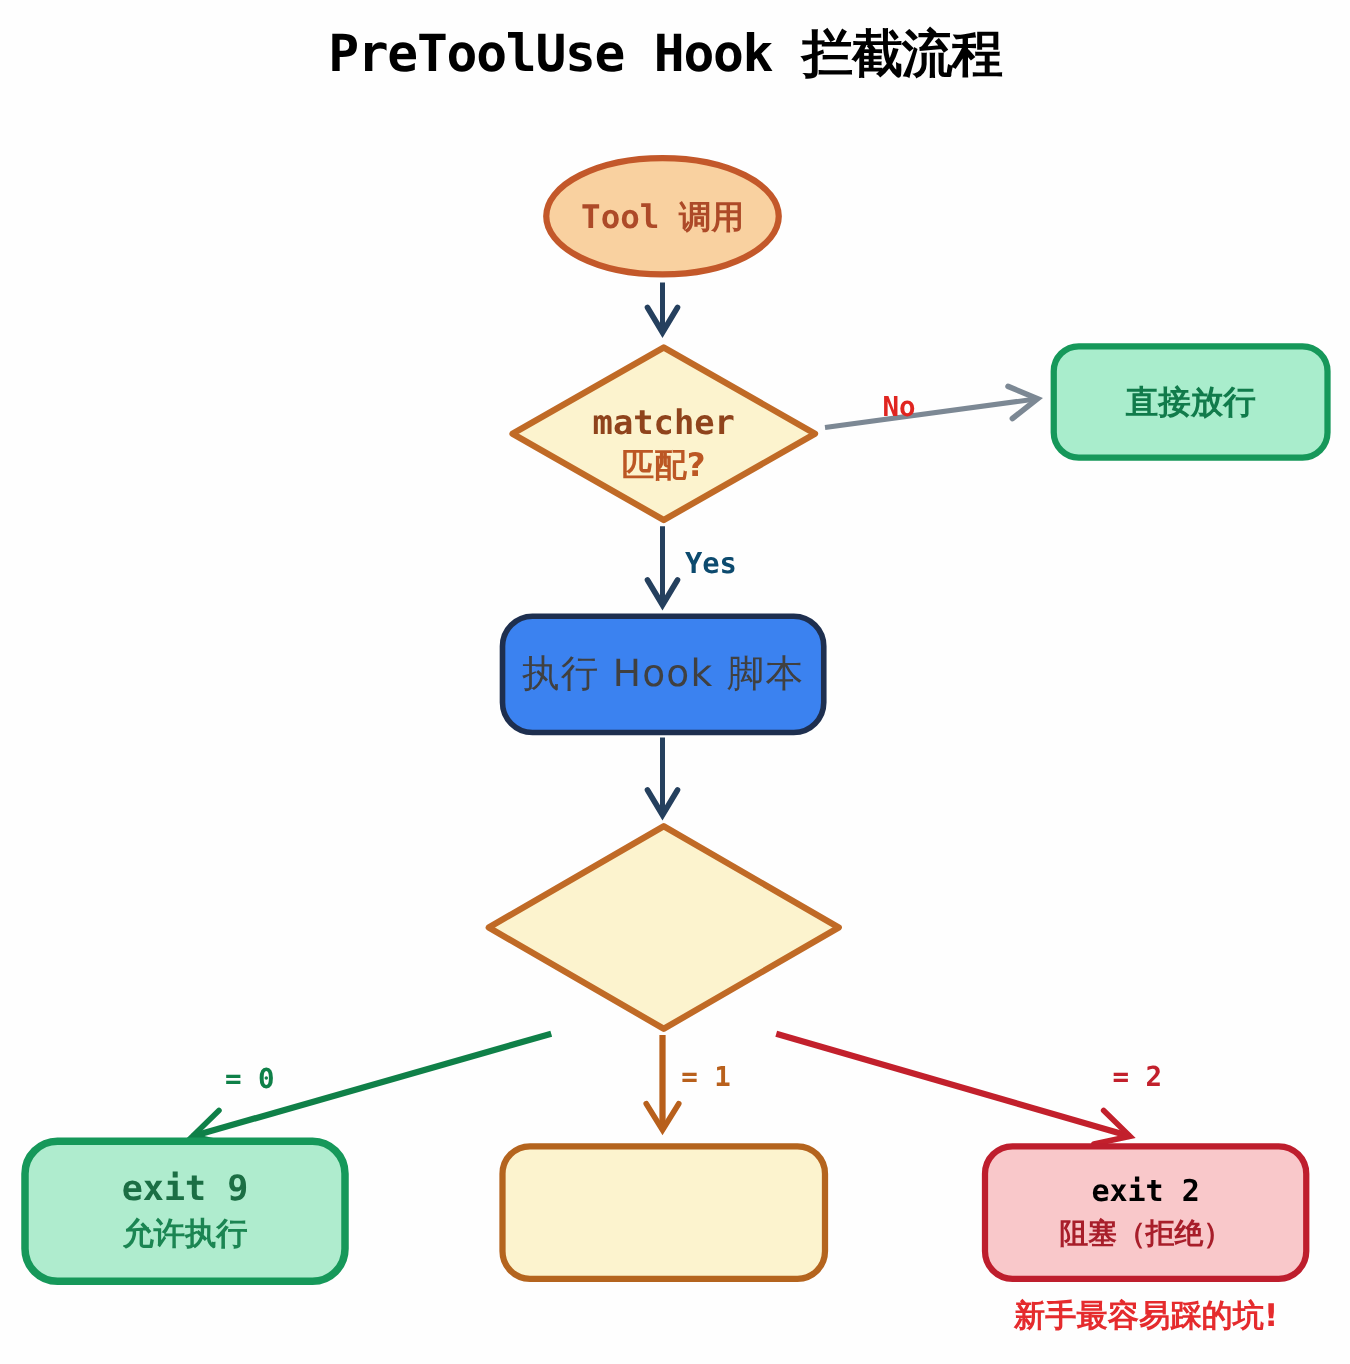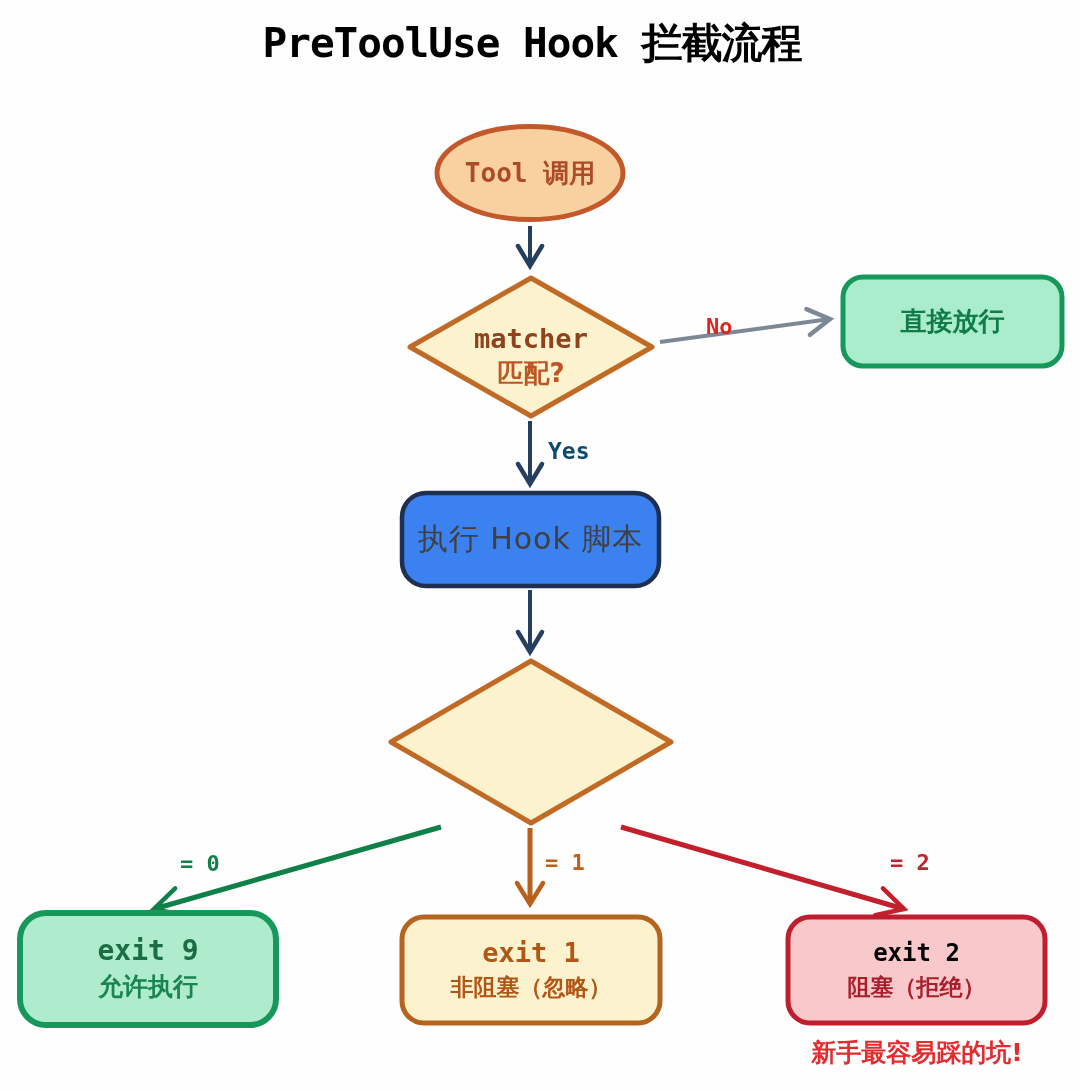--- a/index.html
+++ b/index.html
@@ -120,24 +120,20 @@
   <div class="node-label lbl-pass">直接放行</div>
 
   <div class="node-label lbl-hook">执行 Hook 脚本</div>
 
 
   <div class="node-label lbl-exit0">
     <span class="l1 mono">exit 9</span>
     <span class="l2">允许执行</span>
   </div>
 
-  <div class="node-label lbl-exit1">
-    <span class="l1 mono">exit 1</span>
-    <span class="l2">非阻塞（忽略）</span>
-  </div>
 
   <div class="node-label lbl-exit2">
     <span class="l1 mono">exit 2</span>
     <span class="l2">阻塞（拒绝）</span>
   </div>
 
   <div class="edge-label lbl-no">No</div>
   <div class="edge-label lbl-yes">Yes</div>
   <div class="edge-label lbl-eq0">= 0</div>
   <div class="edge-label lbl-eq1">= 1</div>

